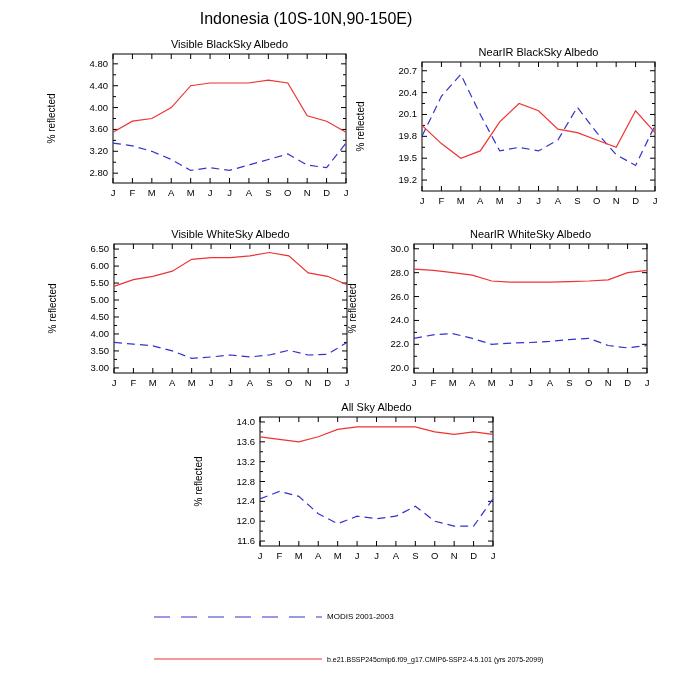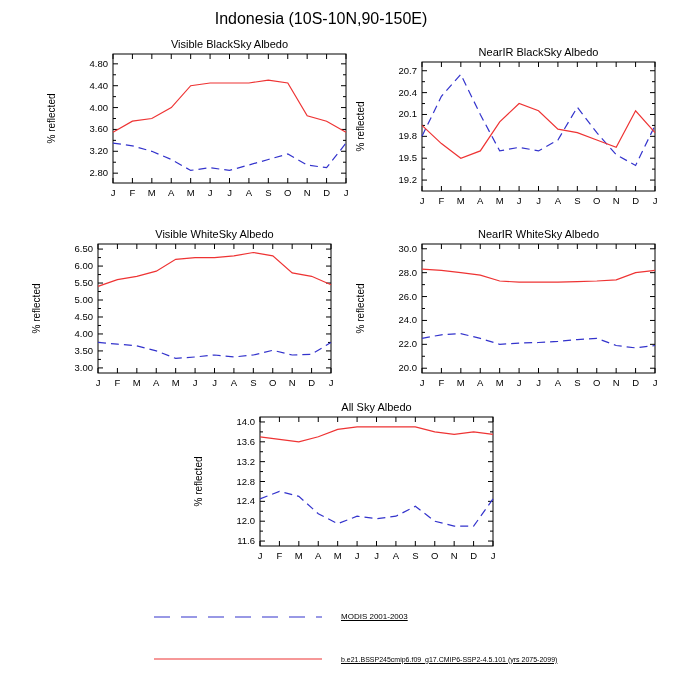--- a/index.html
+++ b/index.html
@@ -1,24 +1,24 @@
 <!DOCTYPE html>
 <html><head>
 <meta charset="utf-8">
 <style>
   html,body{margin:0;padding:0;width:700px;height:700px;background:#ffffff;
     font-family:"Liberation Sans", sans-serif;color:#000;}
   #canvas{position:relative;width:700px;height:700px;overflow:hidden;}
-  .main-title{position:absolute;top:10px;left:15px;width:612px;text-align:center;
+  .main-title{position:absolute;top:10px;left:0;width:612px;text-align:center;
     font-size:16px;}
   .chart{position:absolute;width:320px;height:178px;}
   .chart svg{display:block;}
   .legend-row{position:absolute;display:flex;align-items:center;}
   .legend-row .swatch{flex:0 0 auto;}
-  .legend-label{margin-left:18px;font-size:8px;white-space:nowrap;text-decoration:underline;}
+  .legend-label{margin-left:4px;font-size:8px;white-space:nowrap;}
   .legend-label.small{font-size:7px;}
 </style>
 </head>
 <body>
 
 <div id="canvas">
 
   <div class="main-title">Indonesia (10S-10N,90-150E)</div>
 
   <div class="chart" style="left:43px;top:38px">
@@ -166,21 +166,21 @@
         <line x1="283.58333333333337" y1="145" x2="283.58333333333337" y2="140" stroke="#000"></line>
         <line x1="283.58333333333337" y1="16" x2="283.58333333333337" y2="21" stroke="#000"></line>
         <text x="283.58333333333337" y="158" text-anchor="middle" font-size="9.5">D</text>
         <line x1="303" y1="145" x2="303" y2="140" stroke="#000"></line>
         <line x1="303" y1="16" x2="303" y2="21" stroke="#000"></line>
         <text x="303" y="158" text-anchor="middle" font-size="9.5">J</text>
         <polyline points="70.0,90.3 89.4,50.3 108.8,28.4 128.3,68.5 147.7,104.9 167.1,101.3 186.5,104.9 205.9,94.0 225.3,61.2 244.8,86.7 264.2,108.6 283.6,119.5 303.0,79.4" fill="none" stroke="#3333cc" stroke-width="1.2" stroke-dasharray="8 5"></polyline>
         <polyline points="70.0,79.4 89.4,97.6 108.8,112.2 128.3,104.9 147.7,75.8 167.1,57.5 186.5,64.8 205.9,83.1 225.3,86.7 244.8,94.0 264.2,101.3 283.6,64.8 303.0,86.7" fill="none" stroke="#ee3333" stroke-width="1.2"></polyline>
       </svg>
     </div>
-  <div class="chart" style="left:28px;top:228px">
+  <div class="chart" style="left:44px;top:228px">
       <svg width="320" height="178" viewBox="0 0 320 178">
         <text x="186.5" y="10" text-anchor="middle" font-size="11">Visible WhiteSky Albedo</text>
         <text x="12" y="80.5" text-anchor="middle" font-size="10" transform="rotate(-90 12 80.5)">% reflected</text>
         <rect x="70" y="16" width="233" height="129" fill="none" stroke="#000" stroke-width="1"></rect>
         <line x1="70" y1="139.9078947368421" x2="75" y2="139.9078947368421" stroke="#000"></line>
         <line x1="298" y1="139.9078947368421" x2="303" y2="139.9078947368421" stroke="#000"></line>
         <text x="65" y="142.9078947368421" text-anchor="end" font-size="9.5">3.00</text>
         <line x1="70" y1="131.42105263157896" x2="73" y2="131.42105263157896" stroke="#000"></line>
         <line x1="300" y1="131.42105263157896" x2="303" y2="131.42105263157896" stroke="#000"></line>
         <line x1="70" y1="122.9342105263158" x2="75" y2="122.9342105263158" stroke="#000"></line>
@@ -252,21 +252,21 @@
         <line x1="283.58333333333337" y1="145" x2="283.58333333333337" y2="140" stroke="#000"></line>
         <line x1="283.58333333333337" y1="16" x2="283.58333333333337" y2="21" stroke="#000"></line>
         <text x="283.58333333333337" y="158" text-anchor="middle" font-size="9.5">D</text>
         <line x1="303" y1="145" x2="303" y2="140" stroke="#000"></line>
         <line x1="303" y1="16" x2="303" y2="21" stroke="#000"></line>
         <text x="303" y="158" text-anchor="middle" font-size="9.5">J</text>
         <polyline points="70.0,114.4 89.4,116.1 108.8,117.8 128.3,122.9 147.7,130.4 167.1,129.0 186.5,127.0 205.9,129.0 225.3,127.0 244.8,122.3 264.2,127.0 283.6,126.3 303.0,114.4" fill="none" stroke="#3333cc" stroke-width="1.2" stroke-dasharray="8 5"></polyline>
         <polyline points="70.0,58.4 89.4,51.6 108.8,48.3 128.3,43.2 147.7,31.3 167.1,29.6 186.5,29.6 205.9,27.9 225.3,24.5 244.8,27.9 264.2,44.9 283.6,48.3 303.0,56.7" fill="none" stroke="#ee3333" stroke-width="1.2"></polyline>
       </svg>
     </div>
-  <div class="chart" style="left:352px;top:228px">
+  <div class="chart" style="left:344px;top:228px">
       <svg width="320" height="178" viewBox="0 0 320 178">
         <text x="186.5" y="10" text-anchor="middle" font-size="11">NearIR WhiteSky Albedo</text>
         <text x="12" y="80.5" text-anchor="middle" font-size="10" transform="rotate(-90 12 80.5)">% reflected</text>
         <rect x="70" y="16" width="233" height="129" fill="none" stroke="#000" stroke-width="1"></rect>
         <line x1="70" y1="140.22222222222223" x2="75" y2="140.22222222222223" stroke="#000"></line>
         <line x1="298" y1="140.22222222222223" x2="303" y2="140.22222222222223" stroke="#000"></line>
         <text x="65" y="143.22222222222223" text-anchor="end" font-size="9.5">20.0</text>
         <line x1="70" y1="128.27777777777777" x2="73" y2="128.27777777777777" stroke="#000"></line>
         <line x1="300" y1="128.27777777777777" x2="303" y2="128.27777777777777" stroke="#000"></line>
         <line x1="70" y1="116.33333333333334" x2="75" y2="116.33333333333334" stroke="#000"></line>

